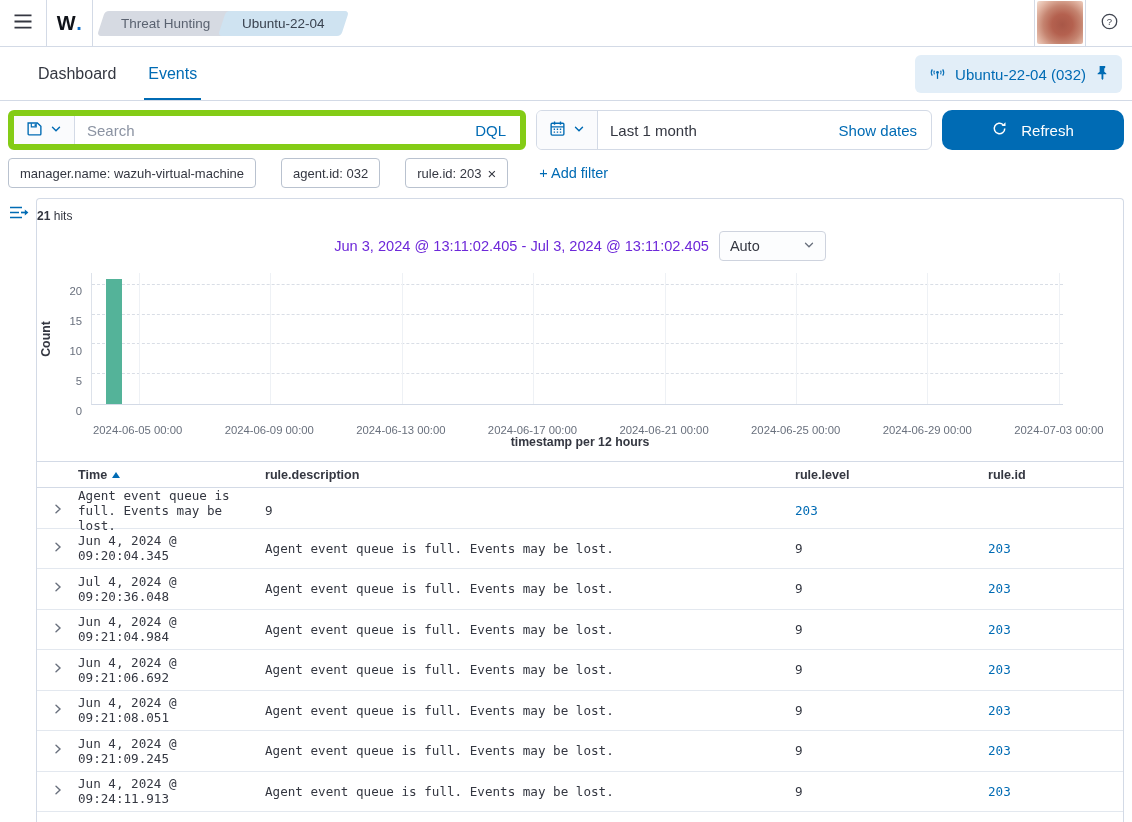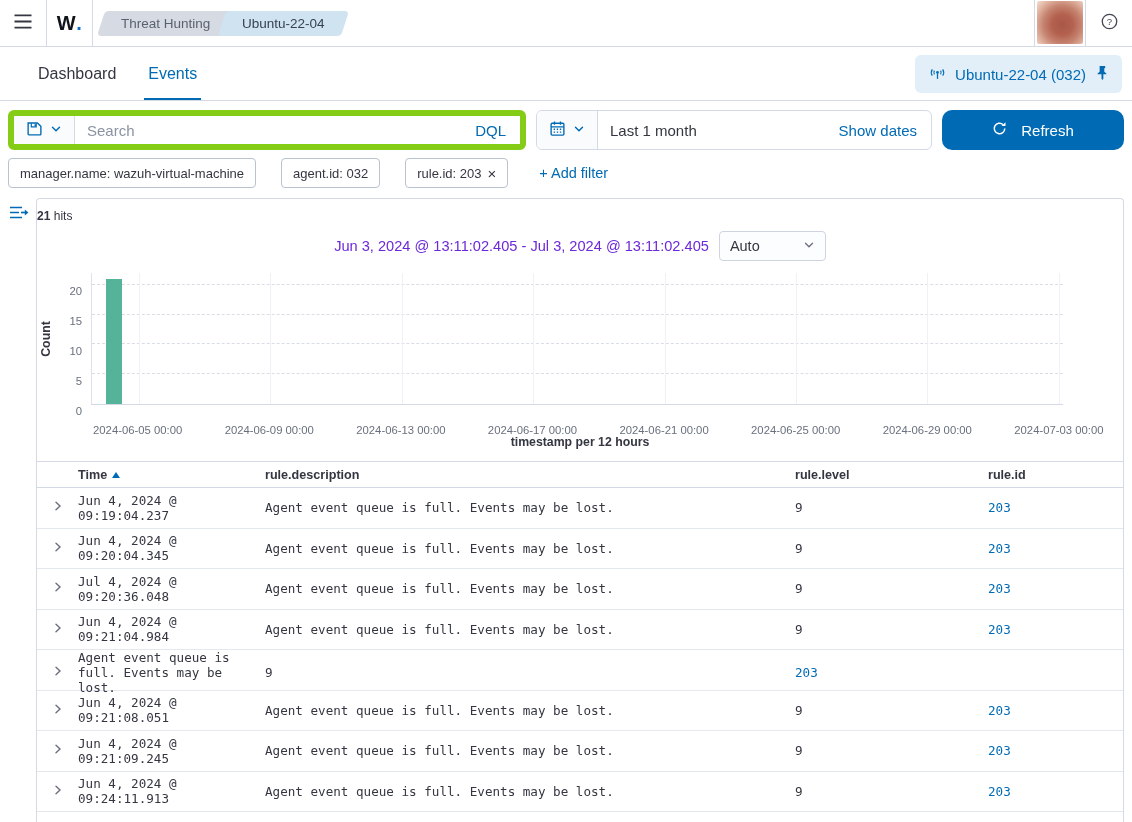--- a/index.html
+++ b/index.html
@@ -315,21 +315,20 @@
             <span>rule.id</span>
           </div>
         </div>
         <div>
             <div class="tgrid trow">
               <button class="expand-btn">
                 <span><svg width="12" height="12" viewBox="0 0 12 12">
                     <path d="M4 2.2 8 6l-4 3.8" fill="none" stroke="#69707d" stroke-width="1.4" stroke-linecap="round"></path>
                   </svg></span>
               </button>
-              <div class="mono">Jun 4, 2024 @ 09:19:04.237</div>
               <div class="mono">Agent event queue is full. Events may be lost.</div>
               <div class="mono">9</div>
               <a class="mono cell-link">203</a>
             </div>
             <div class="tgrid trow">
               <button class="expand-btn">
                 <span><svg width="12" height="12" viewBox="0 0 12 12">
                     <path d="M4 2.2 8 6l-4 3.8" fill="none" stroke="#69707d" stroke-width="1.4" stroke-linecap="round"></path>
                   </svg></span>
               </button>
@@ -359,20 +358,21 @@
               <div class="mono">Agent event queue is full. Events may be lost.</div>
               <div class="mono">9</div>
               <a class="mono cell-link">203</a>
             </div>
             <div class="tgrid trow">
               <button class="expand-btn">
                 <span><svg width="12" height="12" viewBox="0 0 12 12">
                     <path d="M4 2.2 8 6l-4 3.8" fill="none" stroke="#69707d" stroke-width="1.4" stroke-linecap="round"></path>
                   </svg></span>
               </button>
+              <div class="mono">Jun 4, 2024 @ 09:21:06.692</div>
               <div class="mono">Agent event queue is full. Events may be lost.</div>
               <div class="mono">9</div>
               <a class="mono cell-link">203</a>
             </div>
             <div class="tgrid trow">
               <button class="expand-btn">
                 <span><svg width="12" height="12" viewBox="0 0 12 12">
                     <path d="M4 2.2 8 6l-4 3.8" fill="none" stroke="#69707d" stroke-width="1.4" stroke-linecap="round"></path>
                   </svg></span>
               </button>

